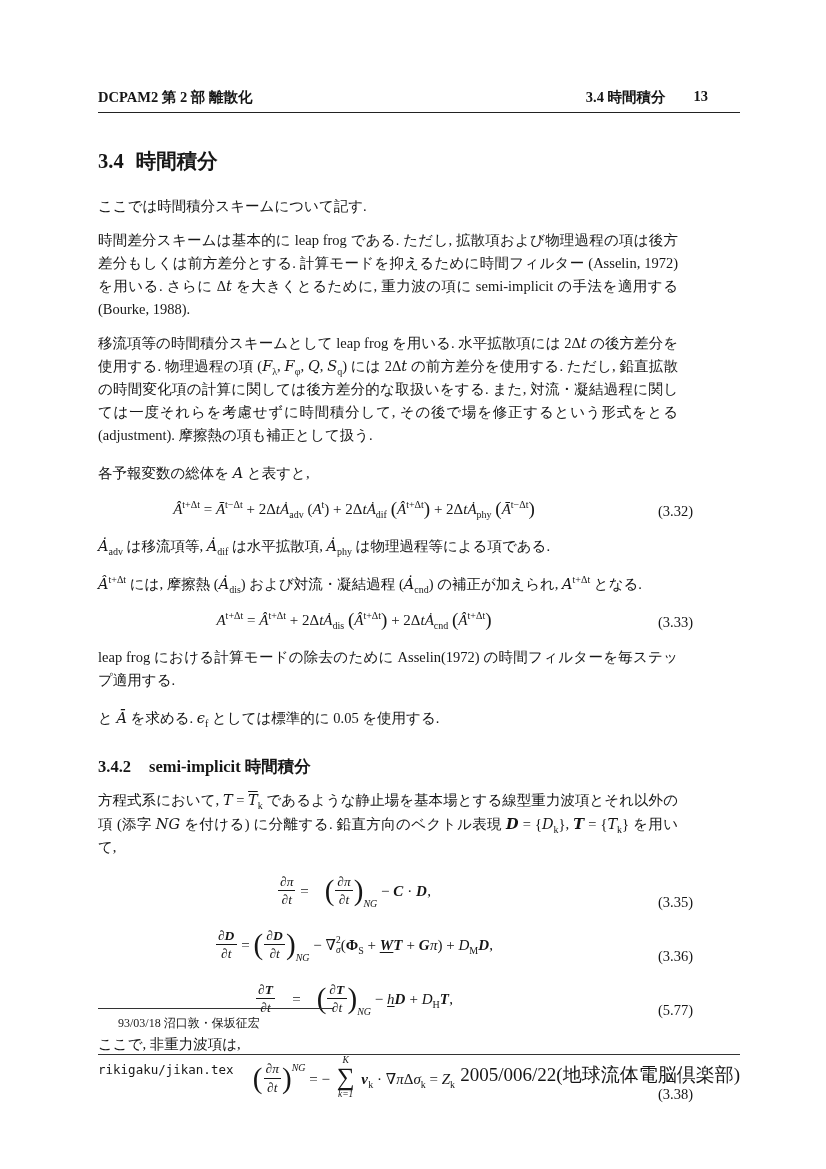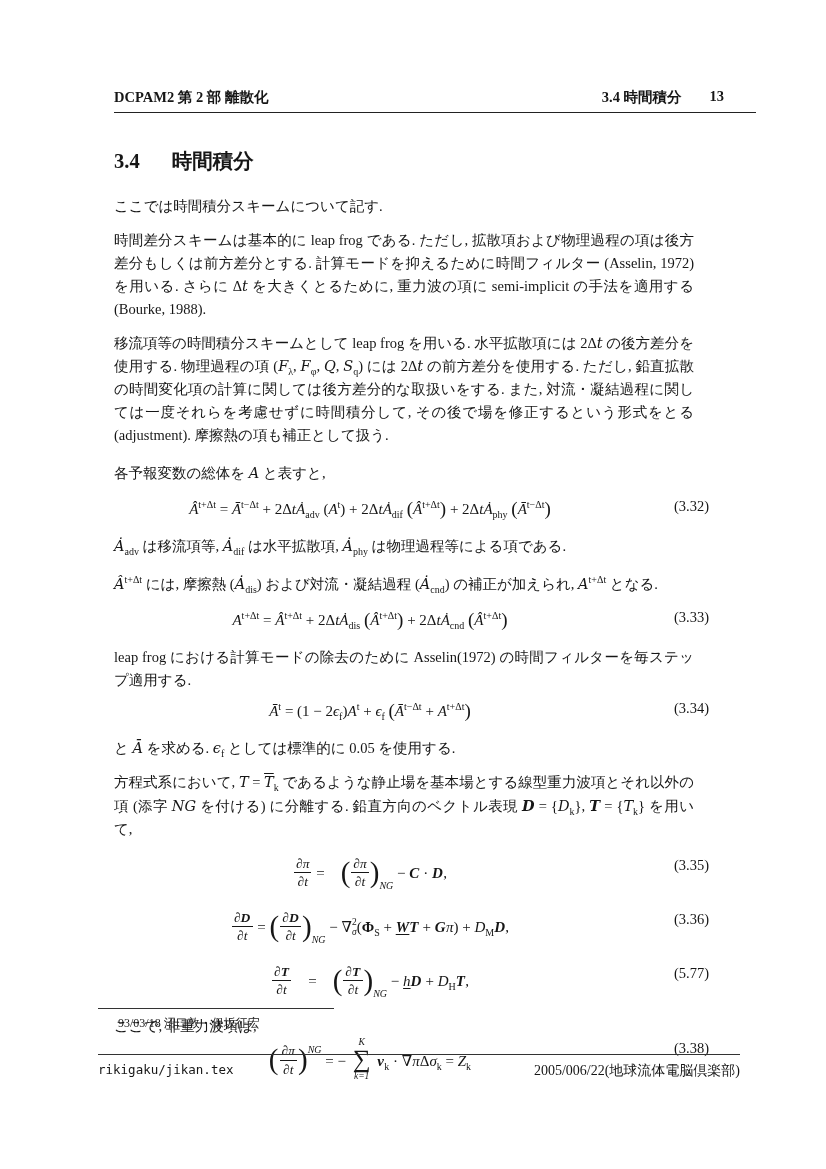--- a/index.html
+++ b/index.html
@@ -5,41 +5,41 @@
   html,body{margin:0;padding:0;background:#e8e8e8;}
   .page{
     position:relative;
     width:826px;height:1169px;
     background:#ffffff;
     color:#161616;
     font-family:"Liberation Serif","DejaVu Serif",serif;
     overflow:hidden;
     box-sizing:border-box;
   }
-  .content{position:absolute;left:114px;top:88px;width:642px;}
+  .content{position:absolute;left:98px;top:88px;width:642px;}
 
   
   .hdr{display:flex;justify-content:space-between;align-items:baseline;font-weight:bold;font-size:14.5px;}
   .hdr-right{display:flex;gap:28px;padding-right:32px;}
   .hdr-rule{border:none;border-top:1.2px solid #222;margin:5px 0 0 0;}
 
   
   h1.sec{font-size:20.5px;font-weight:bold;margin:34px 0 0 0;}
-  h1.sec .num{margin-right:32px;}
+  h1.sec .num{margin-right:12px;}
   h2.subsec{font-size:16.5px;font-weight:bold;margin:26px 0 0 0;width:580px;}
   h2.subsec .num{margin-right:18px;}
 
   
   p.body{width:580px;font-size:14.5px;line-height:23px;text-align:justify;margin:11px 0 0 0;}
   p.tight{margin-top:15px;}
   p.body i{font-family:"DejaVu Serif","Liberation Serif",serif;}
   sub,sup{font-size:10px;line-height:0;}
 
   
-  .eq-row{display:flex;align-items:flex-start;width:595px;margin:13px 0;gap:48px;}
+  .eq-row{display:flex;align-items:flex-end;width:595px;margin:13px 0;gap:48px;}
   .eq-body{flex:1;text-align:center;font-size:15px;line-height:1.15;white-space:nowrap;}
   .eq-no{font-size:14.5px;text-align:right;}
   .eq-body .gap{display:inline-block;width:16px;}
   .bp{font-size:19px;vertical-align:-1px;}
   .bpf{font-size:29px;font-weight:200;vertical-align:middle;position:relative;top:-2px;}
   .frac{display:inline-flex;flex-direction:column;vertical-align:middle;text-align:center;font-size:13.5px;line-height:1.3;position:relative;top:-2px;margin:0 1px;}
   .frac .fd{border-top:1px solid #161616;padding:0 2px;}
   .frac .fn{padding:0 2px;}
   .lim{font-size:10px;vertical-align:-11px;font-style:italic;}
   .lim-up{font-size:10px;vertical-align:13px;font-style:italic;}
@@ -54,21 +54,21 @@
   
   .footnote{position:absolute;left:98px;top:1008px;width:580px;}
   .fn-rule{border:none;border-top:1px solid #333;width:236px;margin:0;}
   .fn-text{font-size:12px;margin:6px 0 0 20px;}
 
   
   .footer{position:absolute;left:98px;top:1054px;width:642px;}
   .ft-rule{border:none;border-top:1px solid #333;margin:0;}
   .ft-row{display:flex;justify-content:space-between;align-items:flex-start;margin-top:7px;}
   .ft-left{font-family:"DejaVu Sans Mono","Liberation Mono",monospace;font-size:12.5px;}
-  .ft-right{font-size:14px;}
+  .ft-right{font-size:19px;}
 </style>
 </head>
 <body>
 
 <div class="page">
   <div class="content">
 
     <div class="hdr">
       <span>DCPAM2 第 2 部 離散化</span>
       <span class="hdr-right">
@@ -96,27 +96,26 @@
     <p class="body tight"><i>Ȧ</i><sub>adv</sub> は移流項等, <i>Ȧ</i><sub>dif</sub> は水平拡散項, <i>Ȧ</i><sub>phy</sub> は物理過程等による項である.</p>
     <p class="body tight"><i>Â</i><sup>t+Δt</sup> には, 摩擦熱 (<i>Ȧ</i><sub>dis</sub>) および対流・凝結過程 (<i>Ȧ</i><sub>cnd</sub>) の補正が加えられ, <i>A</i><sup>t+Δt</sup> となる.</p>
 
     <div class="eq-row">
       <span class="eq-body"><i>A</i><sup>t+Δt</sup> = <i>Â</i><sup>t+Δt</sup> + 2Δ<i>t</i><i>Ȧ</i><sub>dis</sub> <span class="bp">(</span><i>Â</i><sup>t+Δt</sup><span class="bp">)</span> + 2Δ<i>t</i><i>Ȧ</i><sub>cnd</sub> <span class="bp">(</span><i>Â</i><sup>t+Δt</sup><span class="bp">)</span></span>
       <span class="eq-no">(3.33)</span>
     </div>
 
     <p class="body tight">leap frog における計算モードの除去のために Asselin(1972) の時間フィルターを毎ステップ適用する.</p>
 
-    <div class="eq-row" style="margin:8px 0;">
-      <span class="eq-body"><i>Ā</i><sup>t</sup> = (1 − 2<i>ϵ</i><sub>f</sub>)<i>A</i><sup>t</sup> + <i>ϵ</i><sub>f</sub> <span class="bp">(</span><i>Ā</i><sup>t−Δt</sup> + <i>A</i><sup>t+Δt</sup><span class="bp">)</span></span>
-      <span class="eq-no">(3.34)</span>
-    </div>
 
     <p class="body tight">と <i>Ā</i> を求める. <i>ϵ</i><sub>f</sub> としては標準的に 0.05 を使用する.</p>
 
+    <h2 class="subsec">
+      <span class="num">3.4.2</span><span>semi-implicit 時間積分</span>
+    </h2>
     <p class="body">方程式系において, <i>T</i> = <span class="ovl"><i>T</i></span><sub>k</sub> であるような静止場を基本場とする線型重力波項とそれ以外の項 (添字 <i>NG</i> を付ける) に分離する. 鉛直方向のベクトル表現 <b class="v"><i>D</i></b> = {<i>D</i><sub>k</sub>}, <b class="v"><i>T</i></b> = {<i>T</i><sub>k</sub>} を用いて,</p>
 
     <div class="eq-row" style="margin-top:16px;margin-bottom:0;">
       <span class="eq-body"><span class="frac">
             <span class="fn">∂<i>π</i></span>
             <span class="fd">∂<i>t</i></span>
           </span> =<span class="gap"></span><span class="bpf">(</span><span class="frac">
             <span class="fn">∂<i>π</i></span>
             <span class="fd">∂<i>t</i></span>
           </span><span class="bpf">)</span><sub class="lim">NG</sub> − <b class="v"><i>C</i></b> · <b class="v"><i>D</i></b>,</span>

